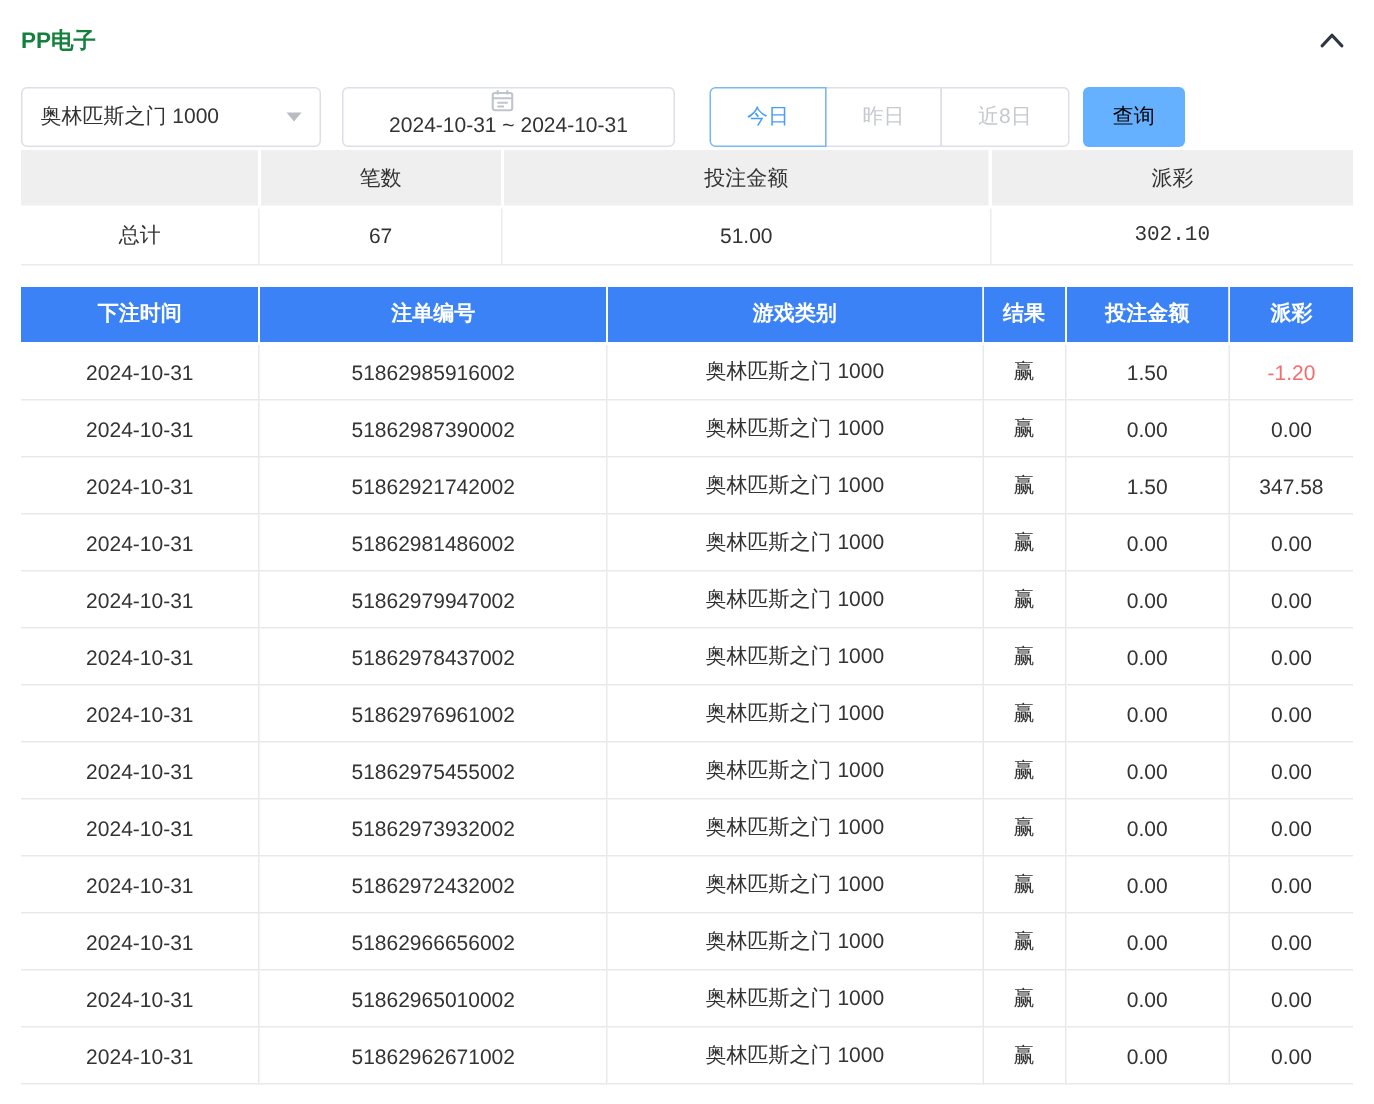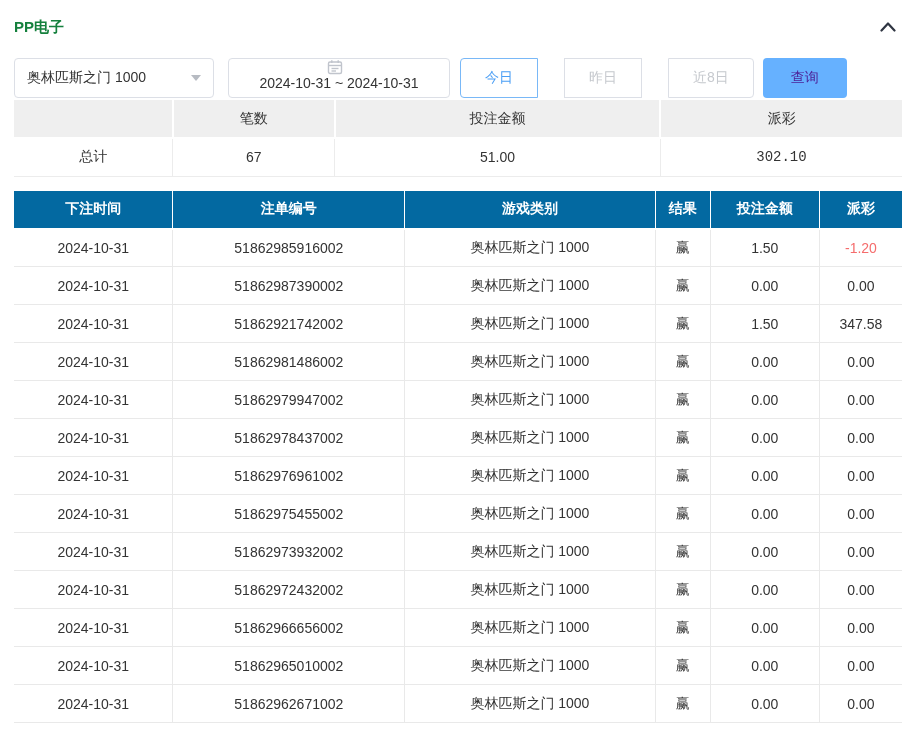--- a/index.html
+++ b/index.html
@@ -40,35 +40,35 @@
   }
   .date-box {
     width: 222px; height: 40px;
     border: 1px solid #dcdfe6; border-radius: 4px;
     display: flex; align-items: center;
     padding: 0 10px; margin-left: 14px;
     font-size: 14px; color: #333; background: #fff; cursor: pointer; flex-direction: column;
   }
   .date-box .cal { margin-right: 8px; flex: 0 0 auto; display: flex; }
 
-  .btn-group { display: flex; margin-left: 10px; gap: 27px; }
+  .btn-group { display: flex; margin-left: 23px; }
   .btn-group .qbtn {
     height: 40px; background: #fff; cursor: pointer;
     border: 1px solid #dcdfe6; font-size: 14px; color: #c6c9ce;
     margin-left: -1px; padding: 0 24px;
   }
   .btn-group .qbtn:first-child { border-radius: 4px 0 0 4px; margin-left: 0; }
   .btn-group .qbtn:last-child { border-radius: 0 4px 4px 0; }
   .btn-group .qbtn.active {
     border: 1px solid #79b8f7; color: #4a9ef5; position: relative; z-index: 1;
     border-radius: 4px 0 0 4px;
   }
   .query-btn {
-    height: 40px; width: 84px; margin-left: 9px;
-    background: #66b1ff; color: #4c1d95; border: none; border-radius: 4px;
+    height: 40px; width: 68px; margin-left: 9px;
+    background: #66b1ff; color: #000000; border: none; border-radius: 4px;
     font-size: 14px; cursor: pointer;
   }
 
   
   table { width: 100%; border-collapse: collapse; table-layout: fixed; font-size: 14px; }
   td, th { text-align: center; font-weight: normal; overflow: hidden; white-space: nowrap; }
 
   .summary-table { margin-top: 2px; }
   .summary-table th {
     background: #efefef; height: 38px; color: #333;
@@ -76,21 +76,21 @@
   }
   .summary-table th:last-child { border-right: none; }
   .summary-table td {
     height: 38px; background: #fff; color: #333;
     border-right: 1px solid #ececec; border-bottom: 1px solid #ececec;
   }
   .summary-table td:last-child { border-right: none; font-family: Liberation Mono, monospace; }
 
   .records-table { margin-top: 14px; }
   .records-table th {
-    background: #0369a1; color: #fff; font-weight: bold; height: 38px;
+    background: #3b82f6; color: #fff; font-weight: bold; height: 38px;
     border-right: 1px solid #fff; border-bottom: 2px solid #fff;
   }
   .records-table th:last-child { border-right: none; }
   .records-table td {
     height: 38px; background: #fff; color: #333;
     border-right: 1px solid #e9e9e9; border-bottom: 1px solid #e9e9e9;
   }
   .records-table td:last-child { border-right: none; }
   .records-table td.neg { color: #f56c6c; }
 </style>

